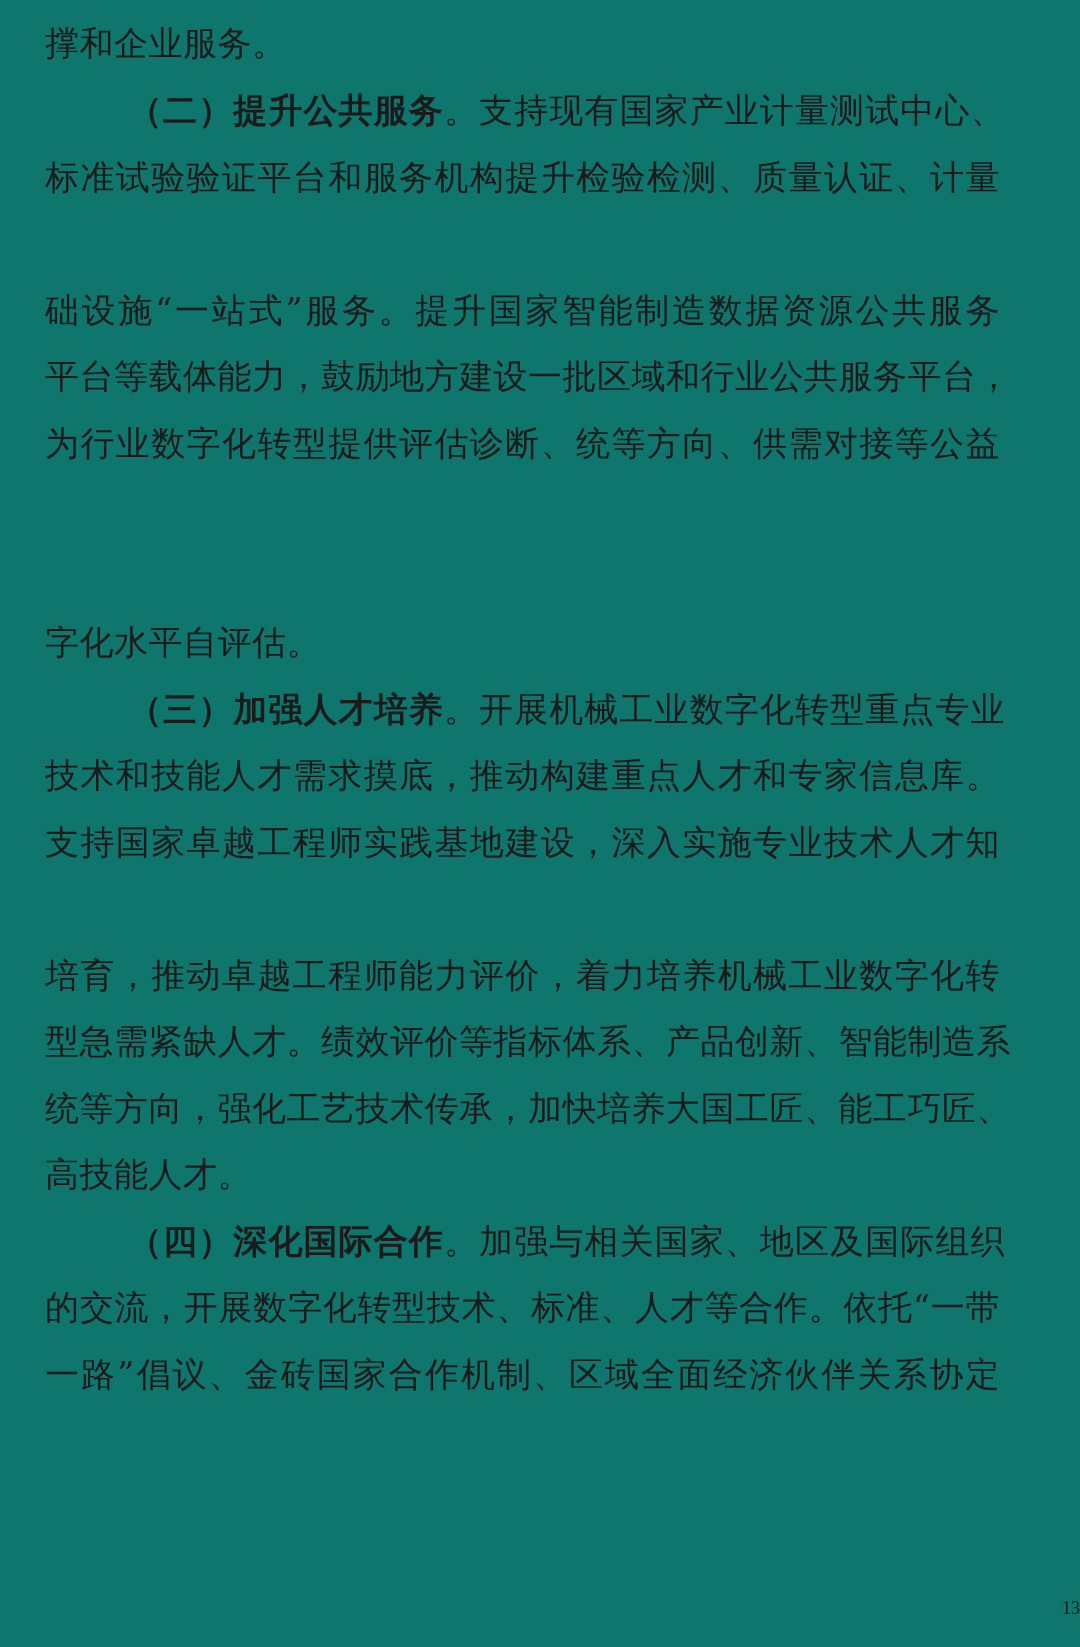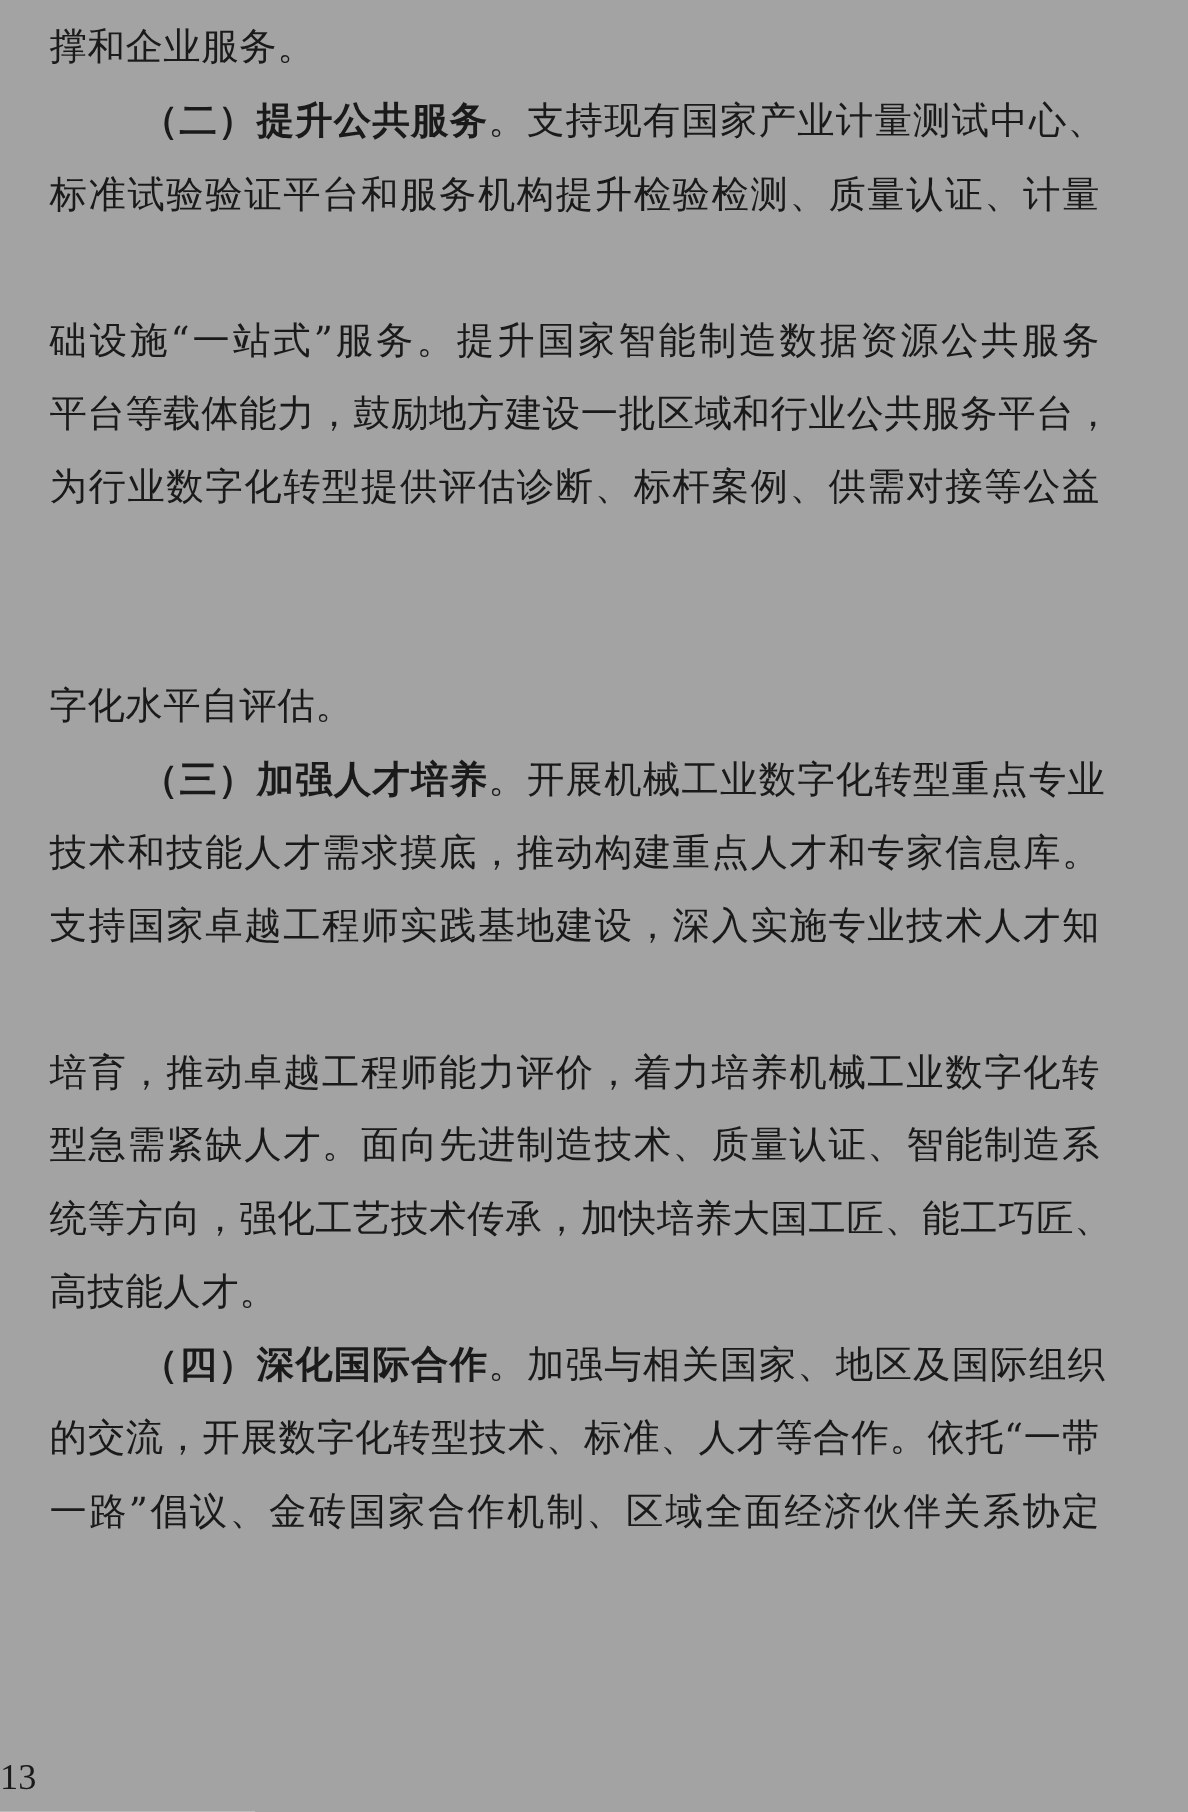--- a/index.html
+++ b/index.html
@@ -13,21 +13,21 @@
       position: relative;
       overflow: hidden;
       color: #1a1a1a;
       font-family: "DejaVu Serif", "Liberation Serif", serif;
     }
     .page {
       position: absolute;
       left: 0; top: 0;
       width: 1080px;
       height: 1647px;
-      background: #a3a3a3;
+      background: #0f766e;
       text-decoration: underline;
     }
     .line {
       position: absolute;
       left: 45px;
       width: 955px;
       height: 50px;
       font-size: 34px;
       line-height: 50px;
       white-space: nowrap;
@@ -45,45 +45,45 @@
     }
     .heading {
       font-weight: bold;
       font-family: "DejaVu Sans", "Liberation Sans", sans-serif;
     }
     .page-number {
       position: absolute;
       left: 0;
       width: 1080px;
       top: 1598px;
-      text-align: left;
-      font-size: 33px;
+      text-align: right;
+      font-size: 18px;
       font-family: "Liberation Serif", "DejaVu Serif", serif;
       color: #1a1a1a;
     }
   </style>
 </head>
 <body>
 
 <div class="page">
 
   <div class="line last" style="top:18px">撑和企业服务。</div>
 
   <div class="line indent" style="top:85px"><span class="heading">（二）提升公共服务</span><span>。支持现有国家产业计量测试中心、</span></div>
   <div class="line" style="top:152px">标准试验验证平台和服务机构提升检验检测、质量认证、计量</div>
   <div class="line" style="top:285px">础设施“一站式”服务。提升国家智能制造数据资源公共服务</div>
   <div class="line" style="top:351px">平台等载体能力，鼓励地方建设一批区域和行业公共服务平台，</div>
-  <div class="line" style="top:418px">为行业数字化转型提供评估诊断、标杆案例、供需对接等公益</div>
+  <div class="line" style="top:418px">为行业数字化转型提供评估诊断、统等方向、供需对接等公益</div>
   <div class="line last" style="top:617px">字化水平自评估。</div>
 
   <div class="line indent" style="top:684px"><span class="heading">（三）加强人才培养</span><span>。开展机械工业数字化转型重点专业</span></div>
   <div class="line" style="top:750px">技术和技能人才需求摸底，推动构建重点人才和专家信息库。</div>
   <div class="line" style="top:817px">支持国家卓越工程师实践基地建设，深入实施专业技术人才知</div>
   <div class="line" style="top:950px">培育，推动卓越工程师能力评价，着力培养机械工业数字化转</div>
-  <div class="line" style="top:1016px">型急需紧缺人才。面向先进制造技术、质量认证、智能制造系</div>
+  <div class="line" style="top:1016px">型急需紧缺人才。绩效评价等指标体系、产品创新、智能制造系</div>
   <div class="line" style="top:1083px">统等方向，强化工艺技术传承，加快培养大国工匠、能工巧匠、</div>
   <div class="line last" style="top:1149px">高技能人才。</div>
 
   <div class="line indent" style="top:1216px"><span class="heading">（四）深化国际合作</span><span>。加强与相关国家、地区及国际组织</span></div>
   <div class="line" style="top:1282px">的交流，开展数字化转型技术、标准、人才等合作。依托“一带</div>
   <div class="line" style="top:1349px">一路”倡议、金砖国家合作机制、区域全面经济伙伴关系协定</div>
 
   <div class="page-number">13</div>
 </div>
 

